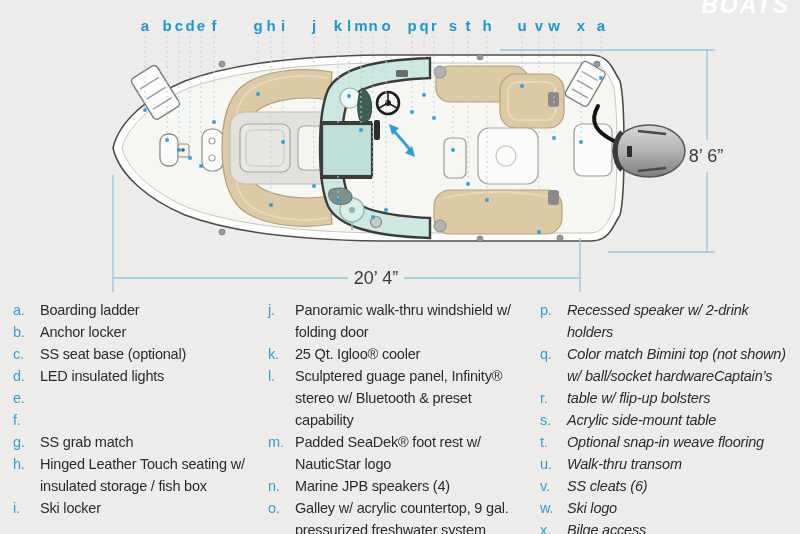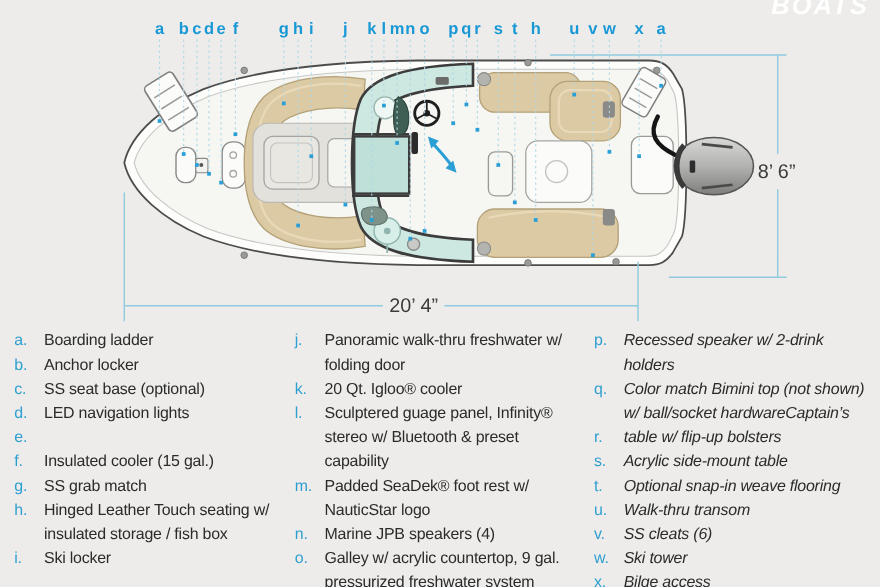--- a/index.html
+++ b/index.html
@@ -268,50 +268,49 @@
       <div class="legend-item">
         <span class="ltr">b.</span>
         <span class="txt">Anchor locker</span>
       </div>
       <div class="legend-item">
         <span class="ltr">c.</span>
         <span class="txt">SS seat base (optional)</span>
       </div>
       <div class="legend-item">
         <span class="ltr">d.</span>
-        <span class="txt">LED navigation lights</span>
+        <span class="txt">LED insulated lights</span>
       </div>
       <div class="legend-item">
         <span class="ltr">e.</span>
       </div>
       <div class="legend-item">
         <span class="ltr">f.</span>
-        <span class="txt">Insulated cooler (15 gal.)</span>
       </div>
       <div class="legend-item">
         <span class="ltr">g.</span>
         <span class="txt">SS grab match</span>
       </div>
       <div class="legend-item">
         <span class="ltr">h.</span>
         <span class="txt">Hinged Leather Touch seating w/ insulated storage / fish box</span>
       </div>
       <div class="legend-item">
         <span class="ltr">i.</span>
         <span class="txt">Ski locker</span>
       </div>
     </div>
   <div class="legend-col col-2" id="legend-col-1">
       <div class="legend-item">
         <span class="ltr">j.</span>
-        <span class="txt">Panoramic walk-thru freshwater w/ folding door</span>
+        <span class="txt">Panoramic walk-thru windshield w/ folding door</span>
       </div>
       <div class="legend-item">
         <span class="ltr">k.</span>
-        <span class="txt">20 Qt. Igloo® cooler</span>
+        <span class="txt">25 Qt. Igloo® cooler</span>
       </div>
       <div class="legend-item">
         <span class="ltr">l.</span>
         <span class="txt">Sculptered guage panel, Infinity® stereo w/ Bluetooth &amp; preset capability</span>
       </div>
       <div class="legend-item">
         <span class="ltr">m.</span>
         <span class="txt">Padded SeaDek® foot rest w/ NauticStar logo</span>
       </div>
       <div class="legend-item">
@@ -347,20 +346,20 @@
       <div class="legend-item">
         <span class="ltr">u.</span>
         <span class="txt">Walk-thru transom</span>
       </div>
       <div class="legend-item">
         <span class="ltr">v.</span>
         <span class="txt">SS cleats (6)</span>
       </div>
       <div class="legend-item">
         <span class="ltr">w.</span>
-        <span class="txt">Ski tower</span>
+        <span class="txt">Ski logo</span>
       </div>
       <div class="legend-item">
         <span class="ltr">x.</span>
         <span class="txt">Bilge access</span>
       </div>
     </div>
 </div>
 
 </body></html>

